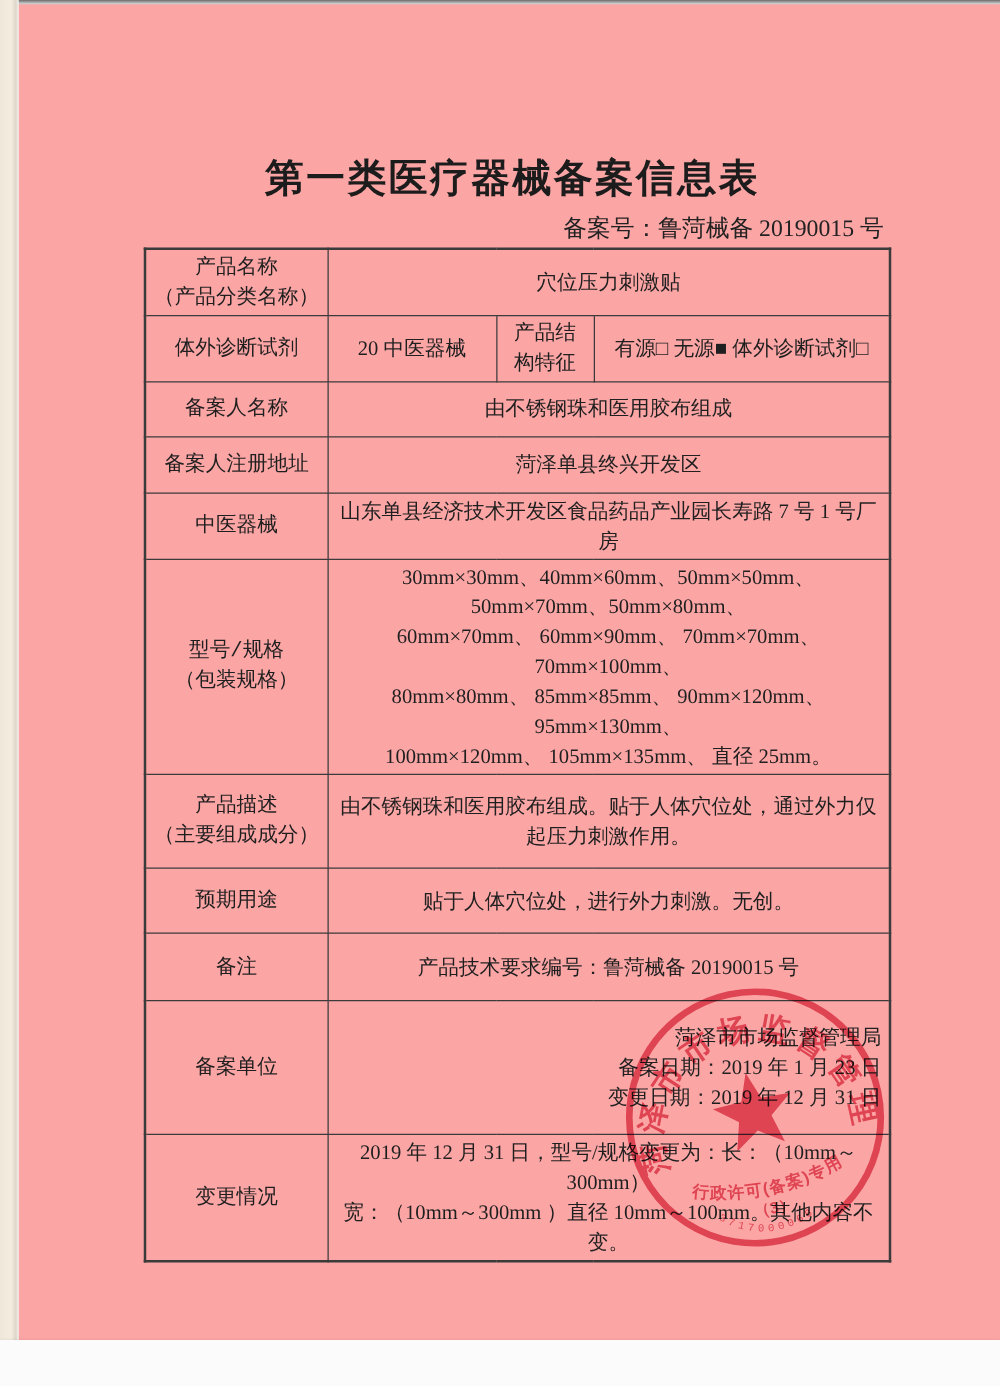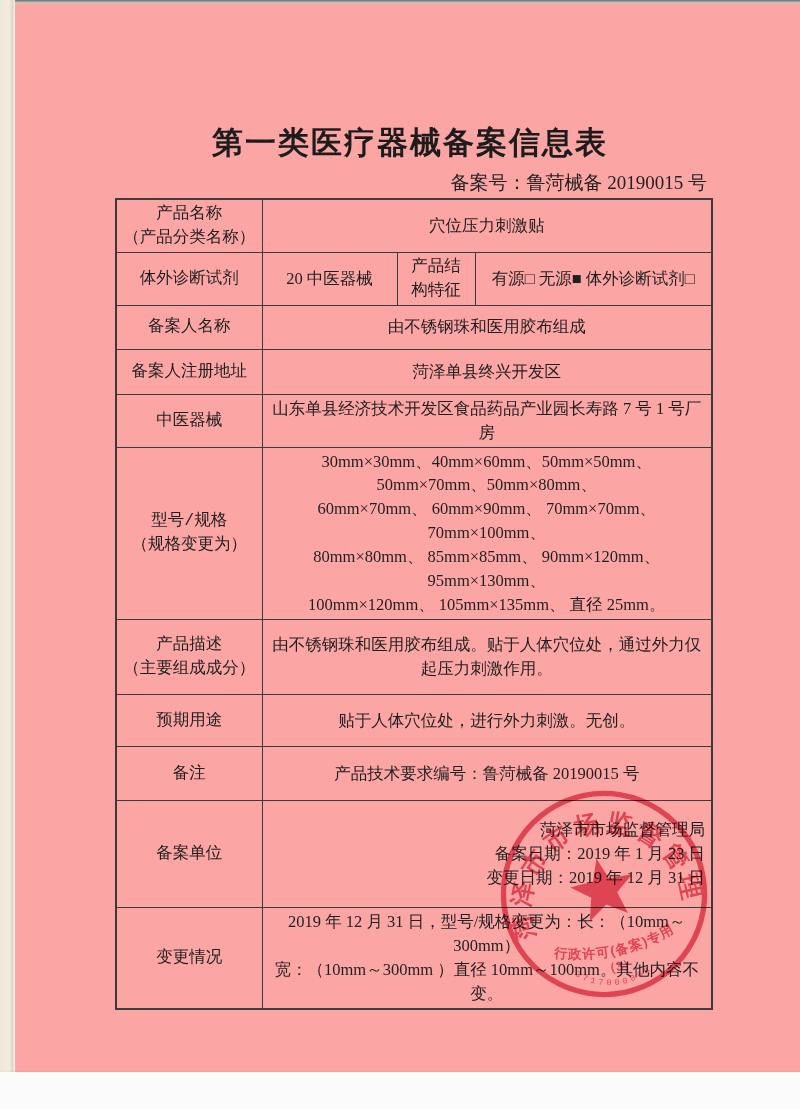--- a/index.html
+++ b/index.html
@@ -112,21 +112,21 @@
     <tr class="r5">
       <td class="lbl">备案人注册地址</td>
       <td class="val" colspan="3">菏泽单县终兴开发区</td>
     </tr>
     <tr class="r6">
       <td class="lbl">中医器械</td>
       <td class="val" colspan="3">山东单县经济技术开发区食品药品产业园长寿路 7 号 1 号厂房</td>
     </tr>
     <tr class="r7">
       <td class="lbl preline">型号/规格
-（规格变更为）</td>
+（包装规格）</td>
       <td class="val preline" colspan="3">30mm×30mm、40mm×60mm、50mm×50mm、50mm×70mm、50mm×80mm、
 60mm×70mm、 60mm×90mm、 70mm×70mm、 70mm×100mm、
 80mm×80mm、 85mm×85mm、 90mm×120mm、 95mm×130mm、
 100mm×120mm、 105mm×135mm、 直径 25mm。</td>
     </tr>
     <tr class="r8">
       <td class="lbl preline">产品描述
 （主要组成成分）</td>
       <td class="val" colspan="3">由不锈钢珠和医用胶布组成。贴于人体穴位处，通过外力仅起压力刺激作用。</td>
     </tr>

